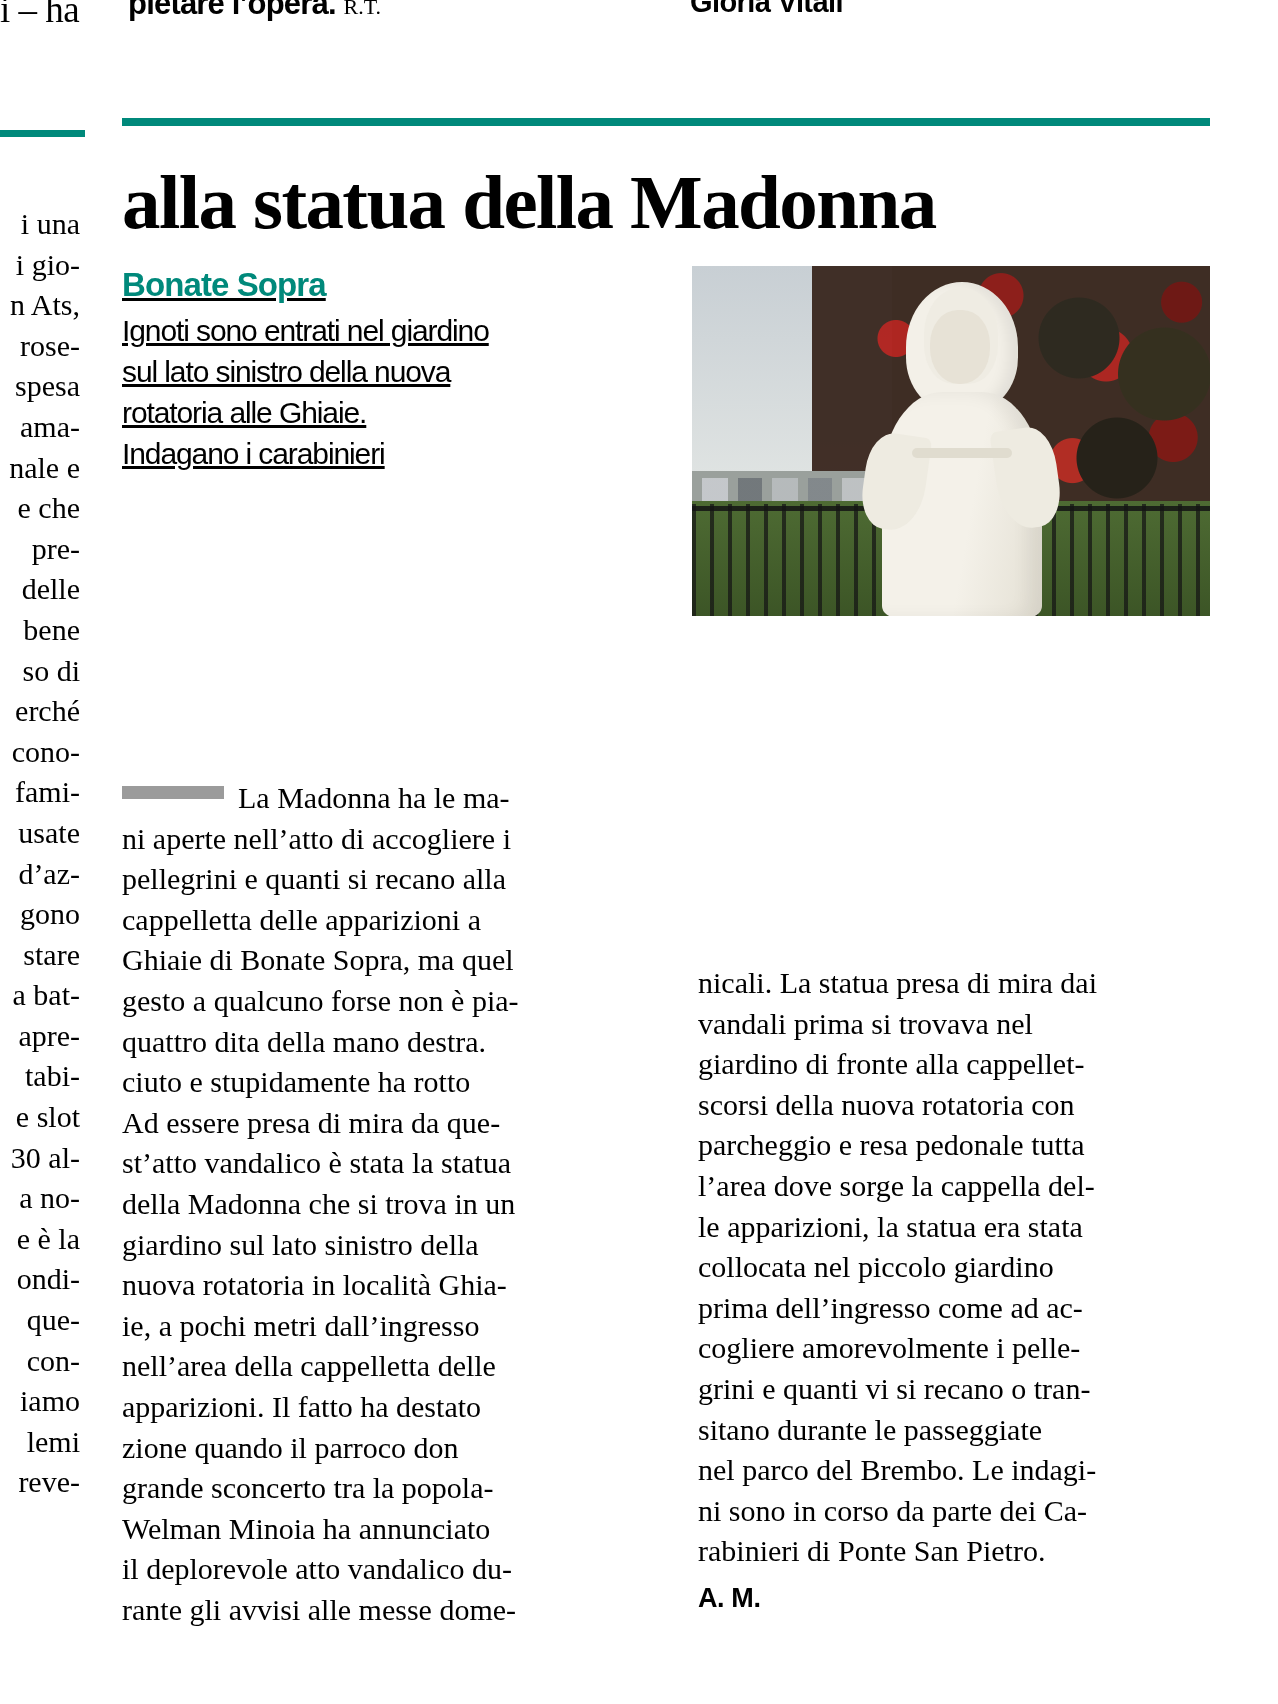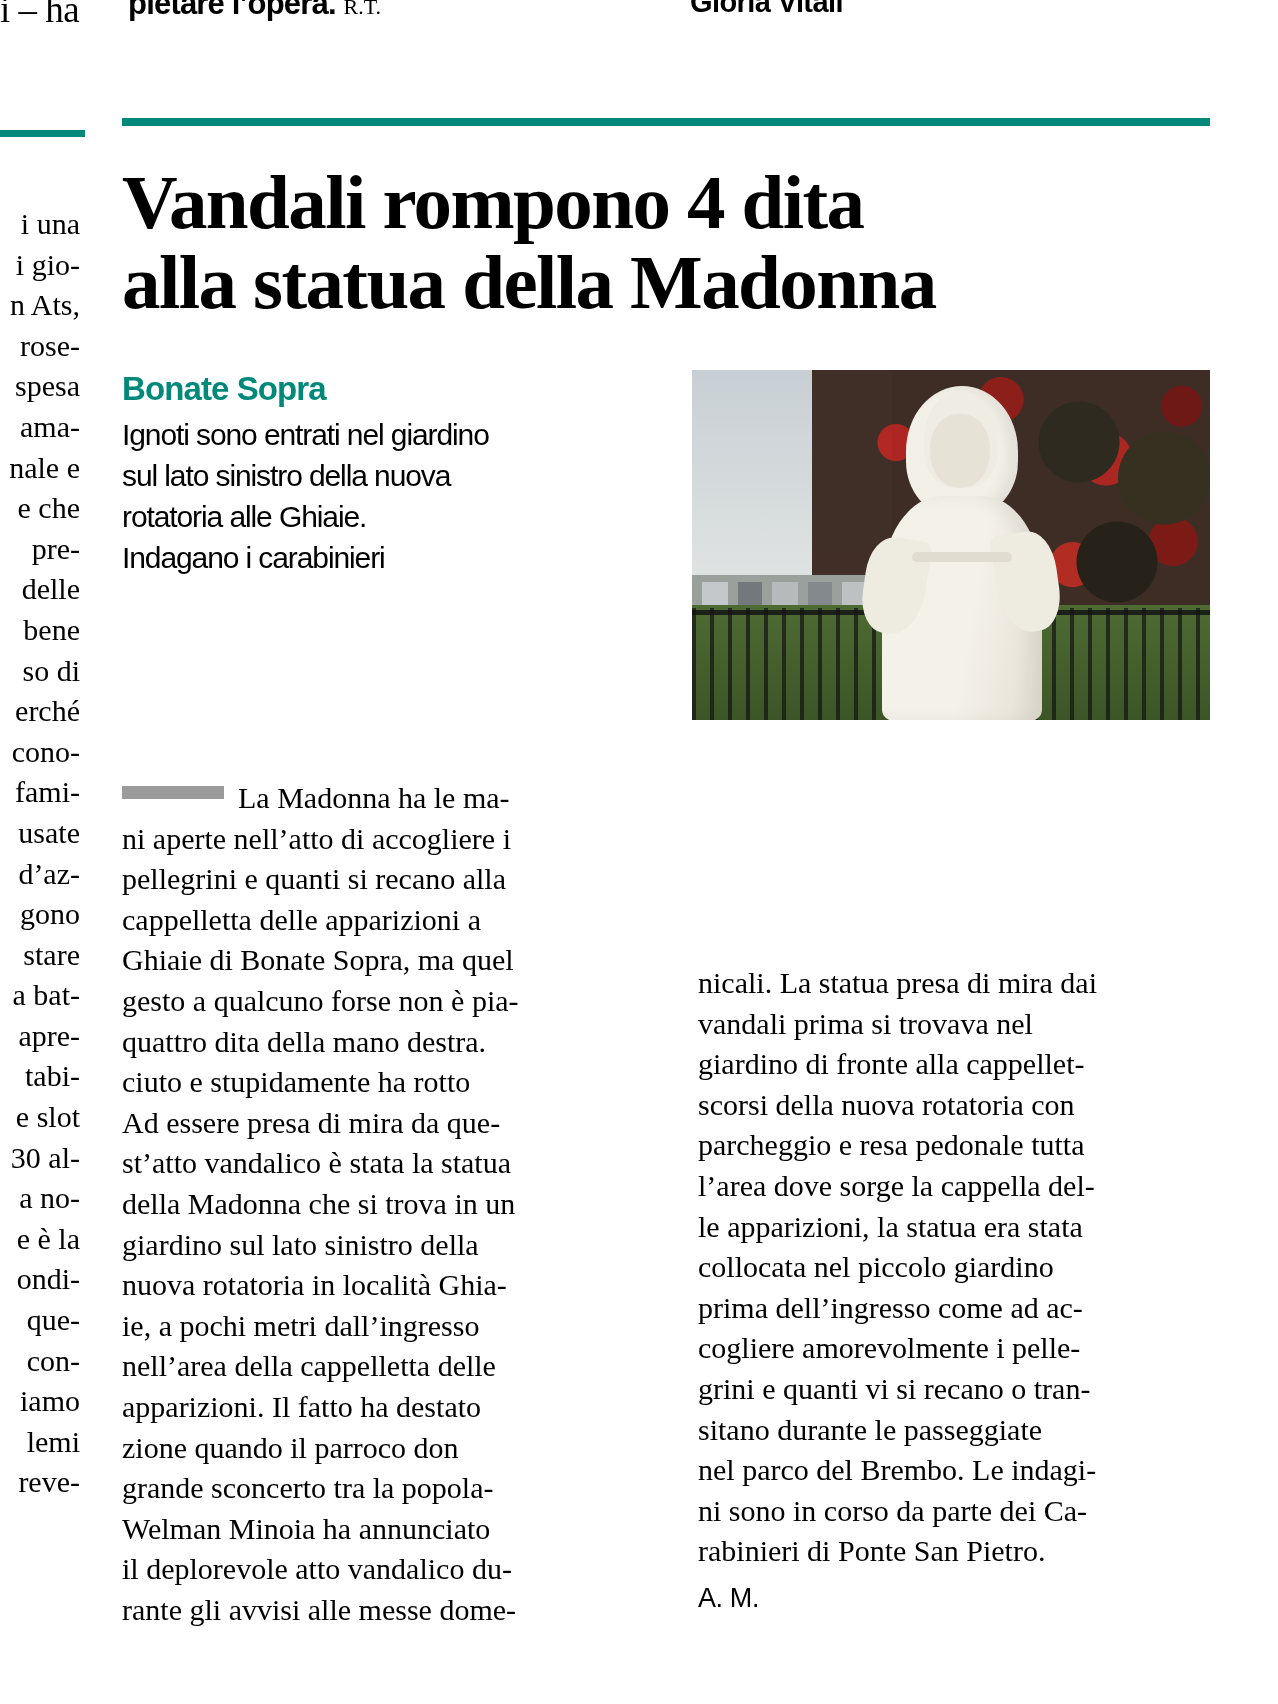--- a/index.html
+++ b/index.html
@@ -118,21 +118,22 @@
     color: #000;
     margin: 0;
   }
   .headline .l2 {
     display: block;
   }
 
   
   .sub-wrap {
     display: flex;
-    margin-top: 48px;
+    margin-top: 24px;
+    text-decoration: underline;
   }
   .summary {
     width: 480px;
     padding-right: 28px;
     box-sizing: border-box;
   }
   .kicker {
     font-family: "Liberation Sans", sans-serif;
     font-weight: bold;
     font-size: 33px;
@@ -303,21 +304,21 @@
   .dinkus {
     display: inline-block;
     width: 102px;
     height: 13px;
     background: #9b9b9b;
     vertical-align: 9px;
     margin-right: 14px;
   }
   .signature {
     font-family: "Liberation Sans", sans-serif;
-    font-weight: normal;
+    font-weight: bold;
     font-size: 27px;
     letter-spacing: -0.4px;
     margin-top: 6px;
   }
 </style>
 </head>
 <body>
 
 <div class="page">
 
@@ -362,21 +363,20 @@
       <div>que-</div>
       <div>con-</div>
       <div>iamo</div>
       <div>lemi</div>
       <div>reve-</div>
     </div>
 
   <div class="article">
     <div class="top-rule"></div>
     <h1 class="headline">
-      <span class="l1">Vandali rompono 4 dita</span>
       <span class="l2">alla statua della Madonna</span>
     </h1>
 
     <div class="sub-wrap">
       <div class="summary">
         <div class="kicker">Bonate Sopra</div>
         <div class="summary-text" id="summary-lines">
             <div>Ignoti sono entrati nel giardino</div>
             <div>sul lato sinistro della nuova</div>
             <div>rotatoria alle Ghiaie.</div>

